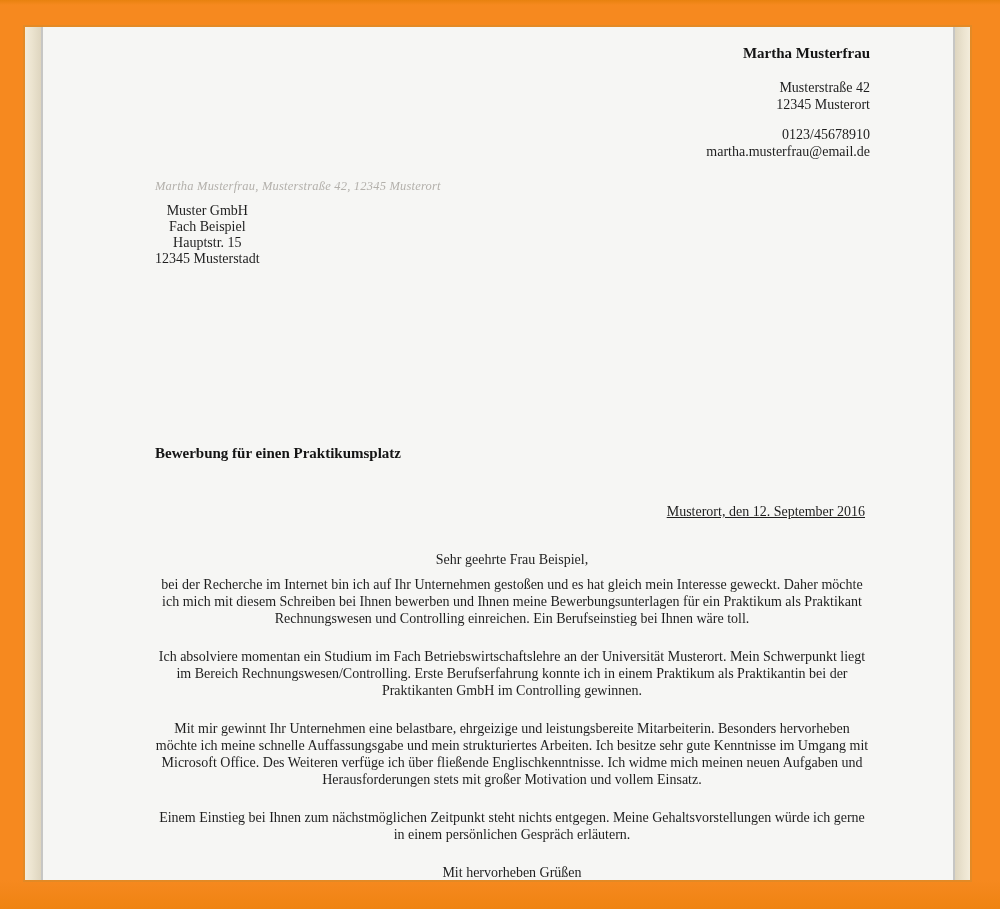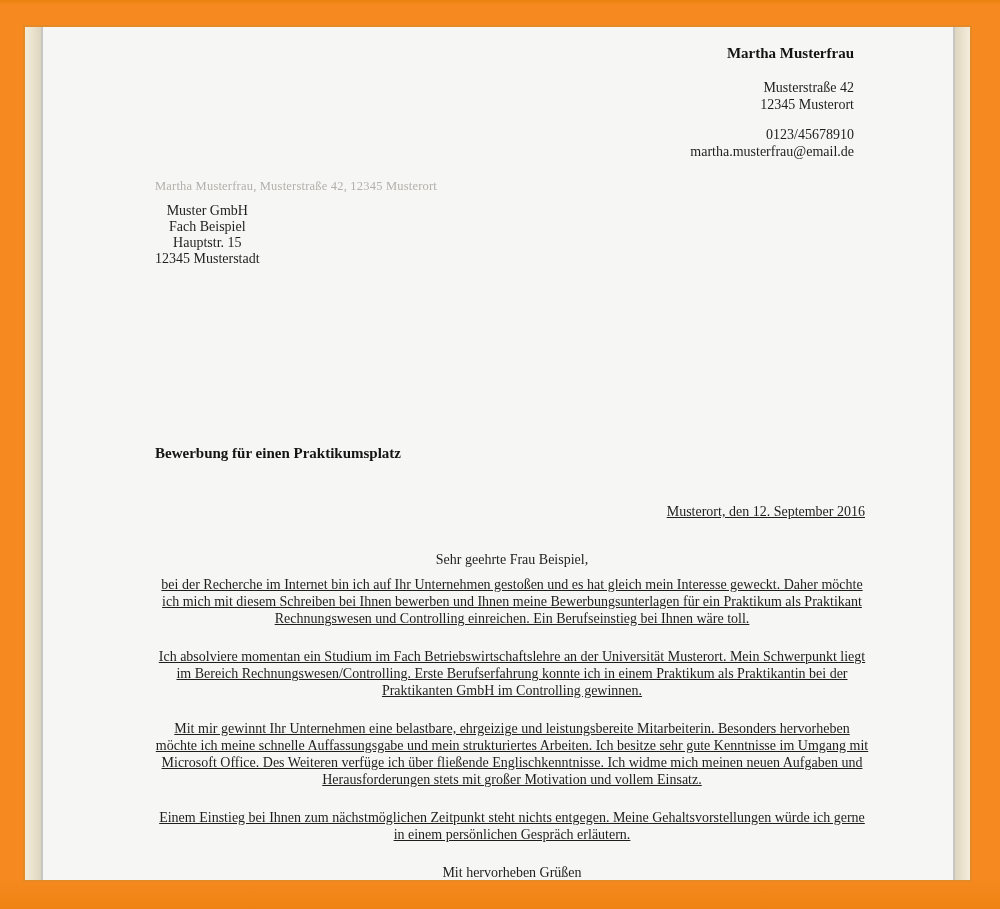--- a/index.html
+++ b/index.html
@@ -48,37 +48,38 @@
     background: #c6c6c4;
   }
   .edge-line.left  { left: 16px; }
   .edge-line.right { right: 15px; }
 
   .txt { color: #1e1e1e; font-size: 14px; line-height: 17px; text-align: center; }
 
   .sender-block {
     position: absolute;
     top: 44px;
-    right: 146px;
+    right: 130px;
     text-align: right;
   }
   .sender-name {
     font-size: 15px;
     font-weight: bold;
     line-height: 18px;
     margin-bottom: 17px;
     color: #141414;
   }
   .sender-line { margin: 0; }
   .sender-gap { height: 13px; }
 
   .return-address {
     position: absolute;
     left: 155px;
     top: 179px;
+    font-style: italic;
     font-size: 12.5px;
     color: #b3b0ab;
     letter-spacing: 0.2px;
   }
 
   .recipient-block {
     position: absolute;
     left: 155px;
     top: 203px;
   }
@@ -101,21 +102,21 @@
     text-decoration: underline;
   }
 
   .letter-body {
     position: absolute;
     left: 155px;
     top: 551px;
     width: 714px;
   }
   .salutation { margin: 0 0 8px 0; }
-  .letter-body p.para { margin: 0 0 21px 0; text-decoration: underline; }
+  .letter-body p.para { margin: 0 0 21px 0; }
   .closing { margin: 11px 0 0 0; }
 </style>
 </head>
 <body>
 
 <div class="stage">
   <div class="paper">
     <div class="edge-strip left"></div>
     <div class="edge-line left"></div>
     <div class="edge-strip right"></div>

